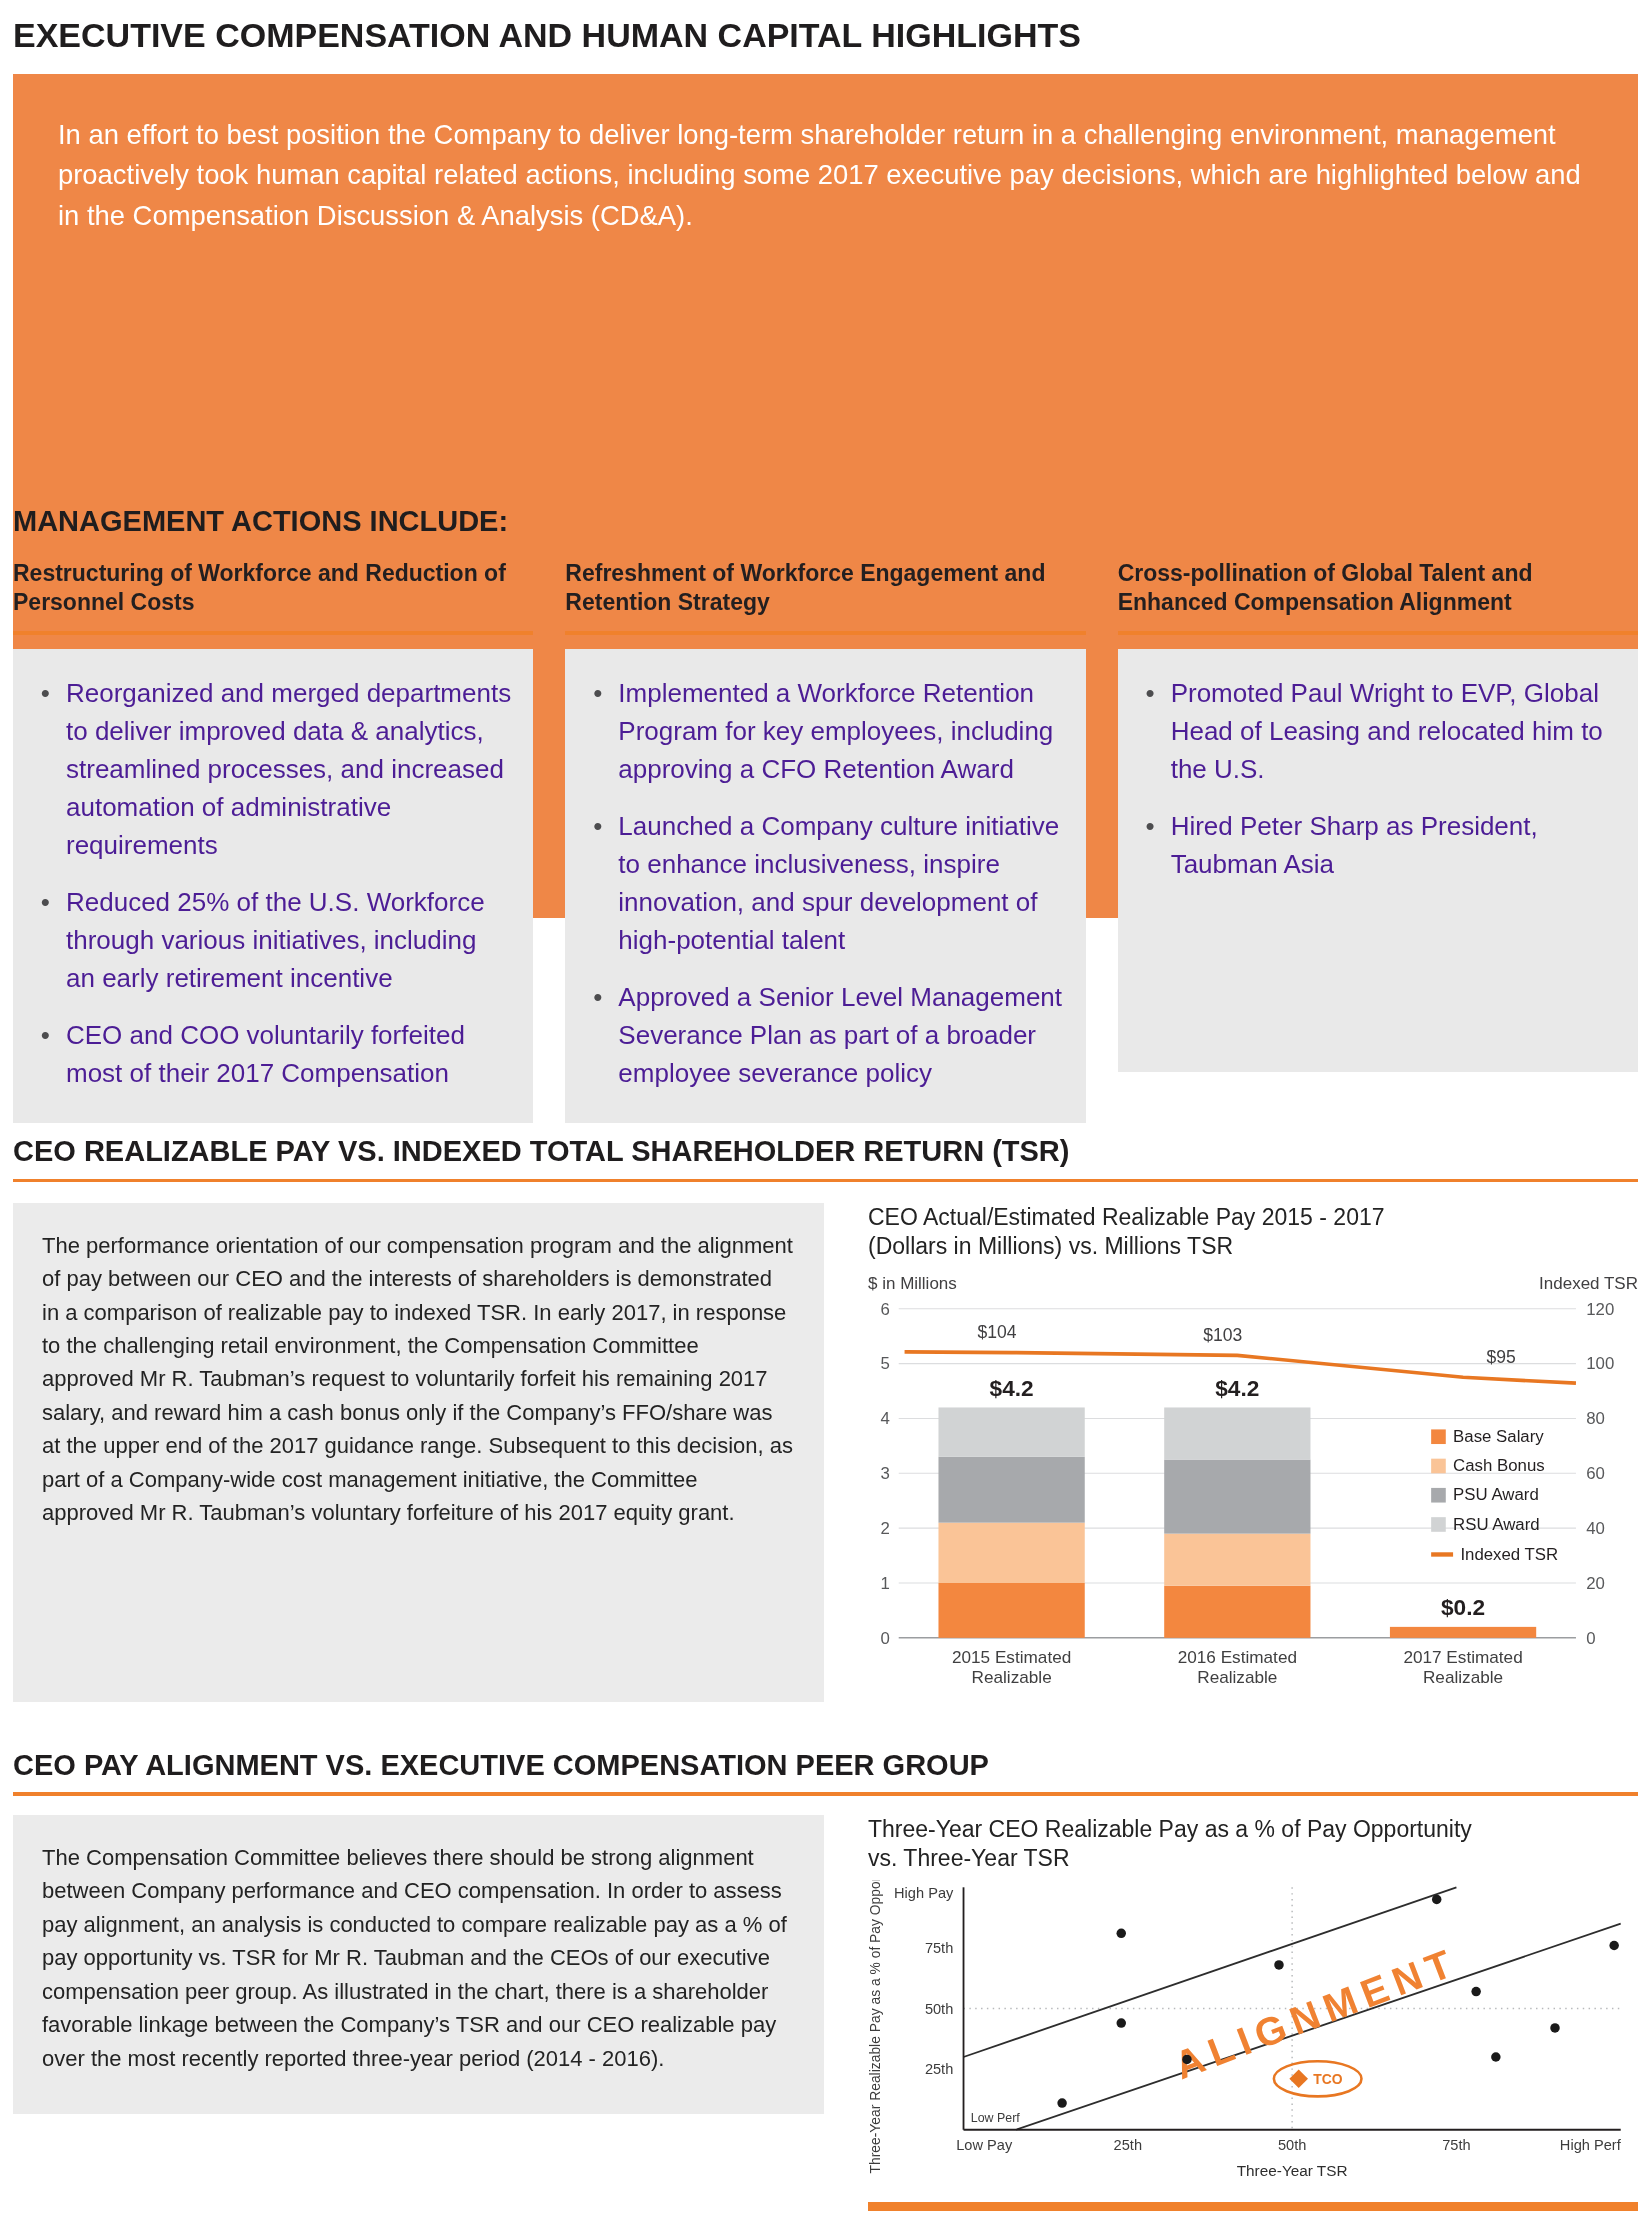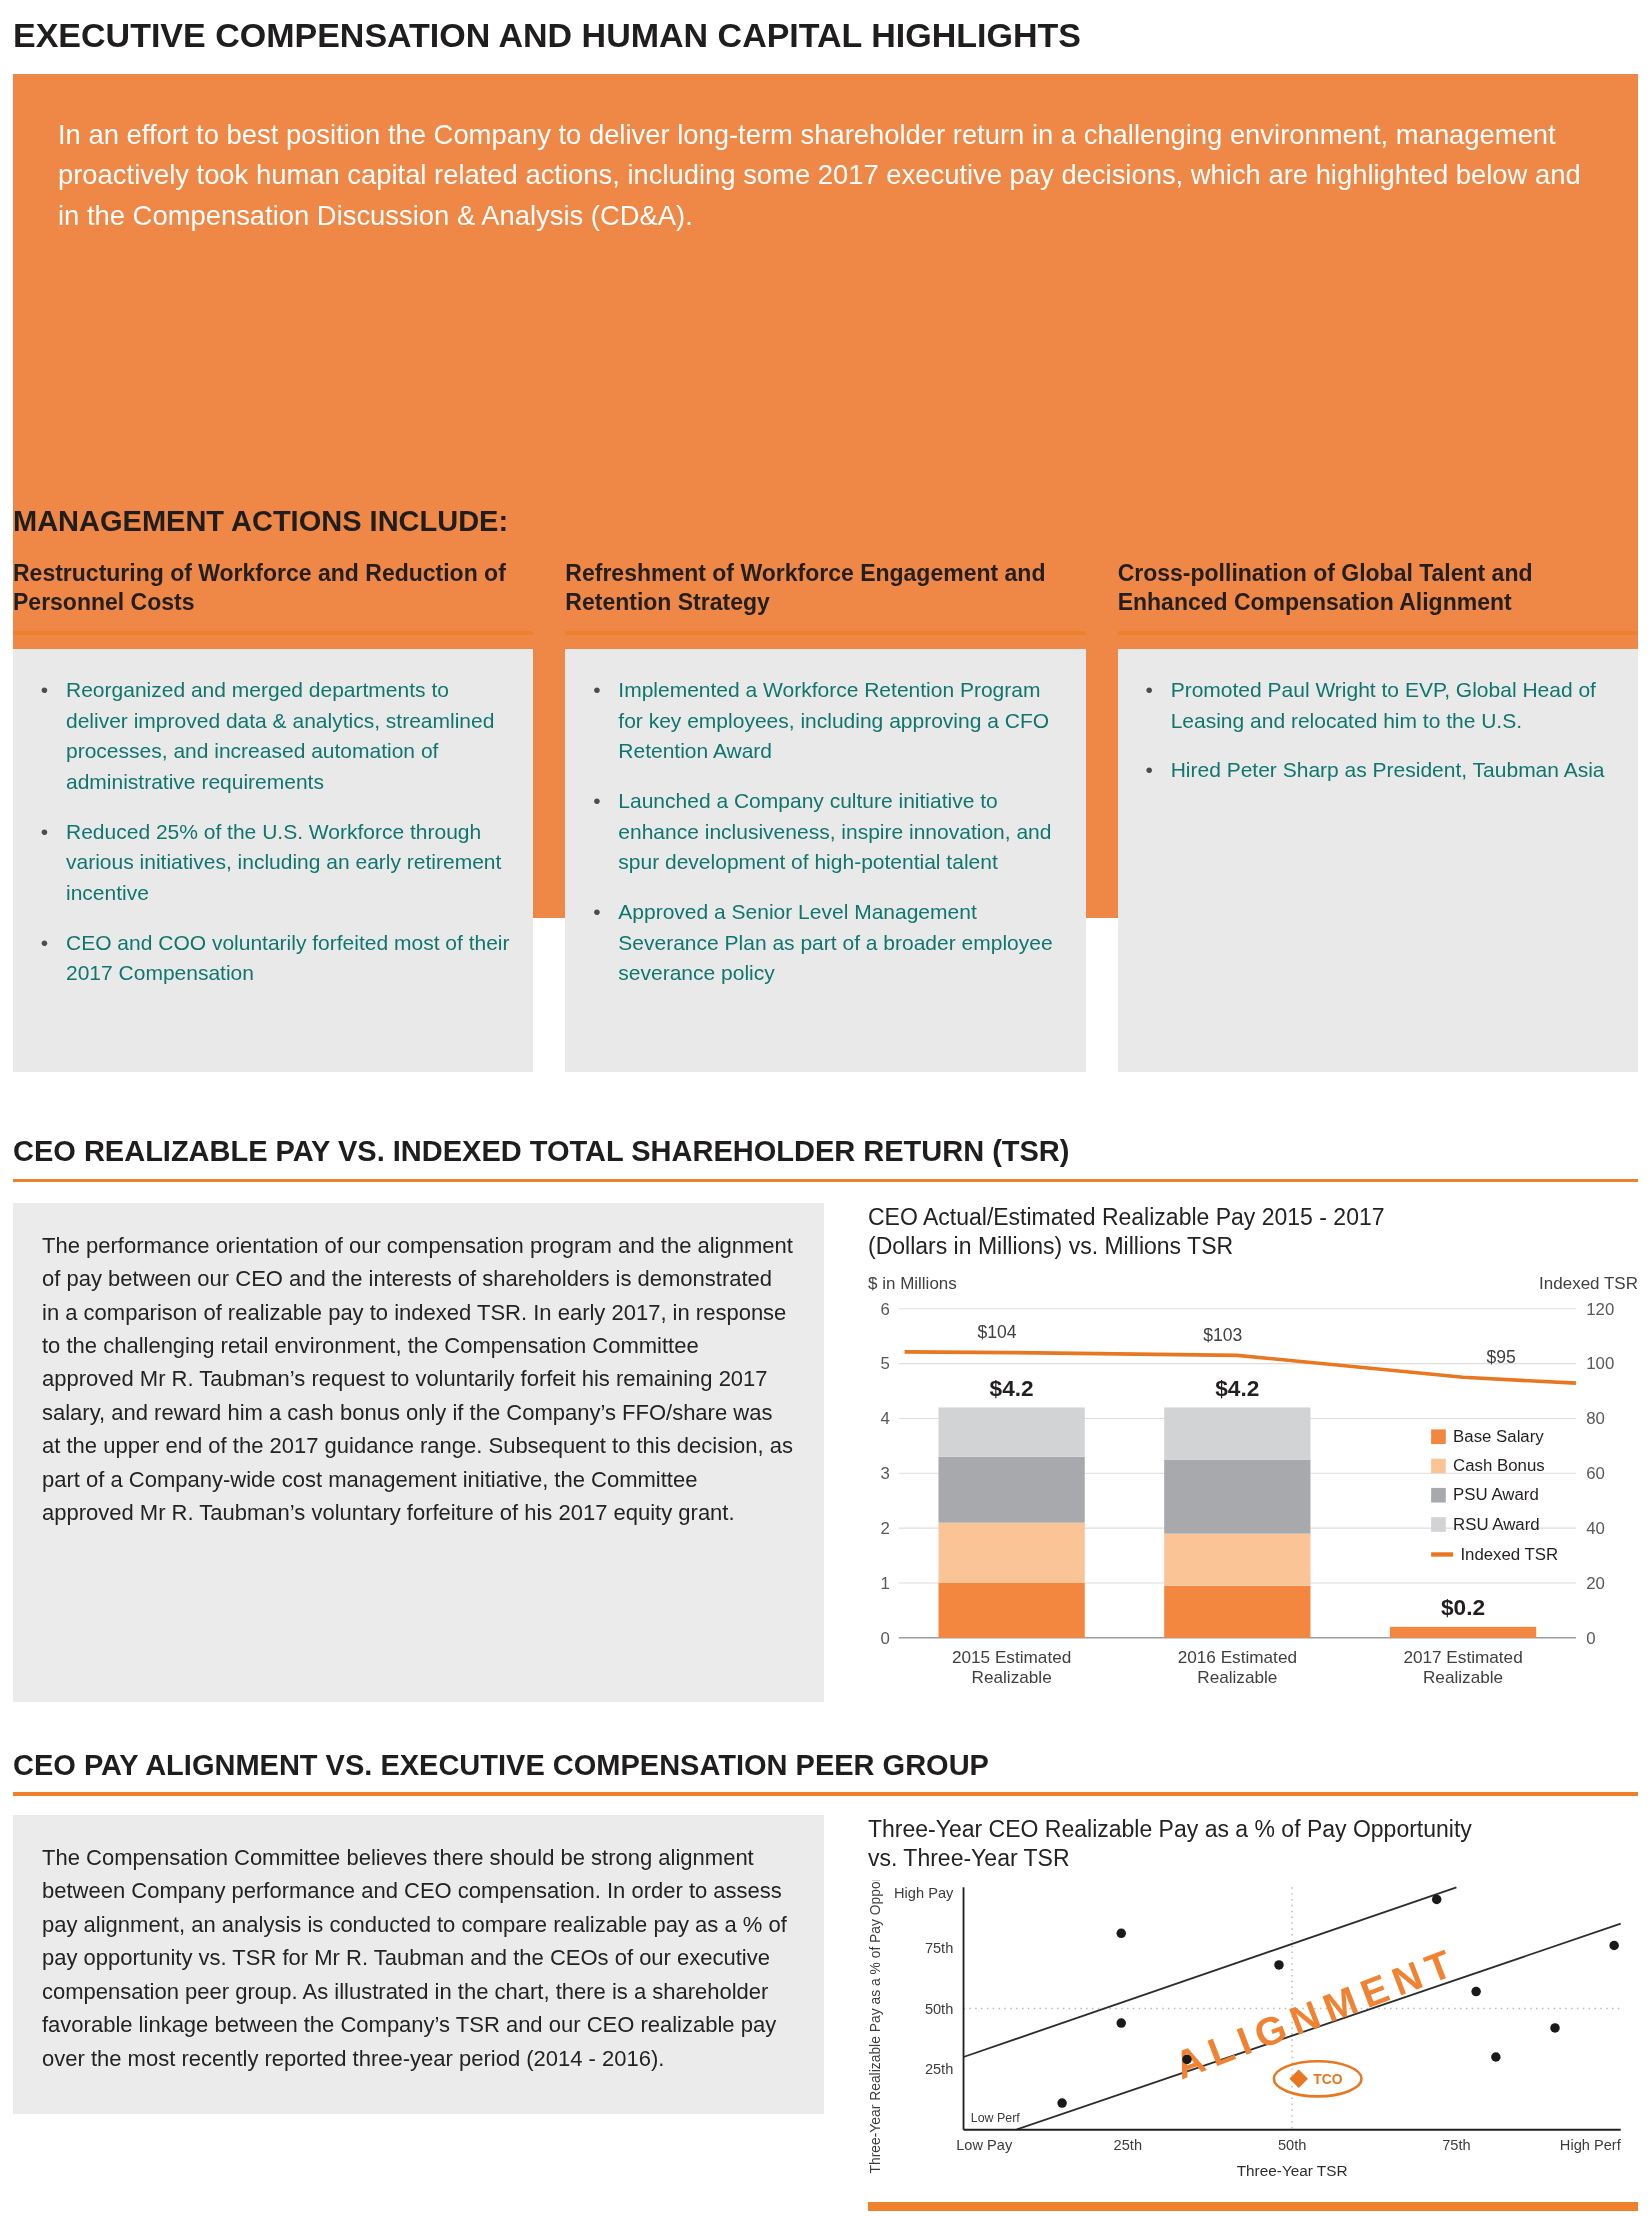--- a/index.html
+++ b/index.html
@@ -12,21 +12,21 @@
   .banner-text{flex:0 0 844px;box-sizing:border-box;background:#ef8747;color:#fff;padding:41px 45px 0;font-size:27.4px;line-height:1.47;}
   .banner-photo{flex:1;position:relative;background:#e3e7e9;overflow:hidden;}
   .banner-photo svg{display:block;width:100%;height:100%;}
   .photo-caption{position:absolute;right:0;bottom:37px;background:#0f172a;color:#fff;font-style:italic;font-size:22px;line-height:1.38;padding:8.8px 20.5px 10.2px 29px;text-align:right;}
   .mgmt-heading{margin-top:41px;}
   .cols{display:flex;gap:32px;margin-top:20.5px;height:513px;}
   .col{flex:1;display:flex;flex-direction:column;}
   .col h3{font-size:23px;line-height:1.27;font-weight:700;min-height:63px;color:#231f20;}
   .col-rule{height:3.7px;background:#f0812c;margin-top:8.8px;flex:0 0 auto;}
   .col-box{margin-top:14.6px;background:#e9e9e9;padding:26px 22px 11.7px;flex:1;box-sizing:border-box;}
-  .bullet{position:relative;padding-left:31px;margin-bottom:19px;font-size:21px;line-height:1.46;color:#0f766e;}
+  .bullet{position:relative;padding-left:31px;margin-bottom:19px;font-size:26px;line-height:1.46;color:#4c1d95;}
   .bullet::before{content:"\2022";position:absolute;left:5.8px;color:#4d4d4f;}
   .section-rule{height:3.7px;background:#f0812c;margin-top:10.2px;}
   .sec-b{margin-top:63px;}
   .sec-c{margin-top:47px;}
   .row{display:flex;}
   .rowB{margin-top:20.5px;}
   .rowC{margin-top:19px;}
   .textbox{width:811px;box-sizing:border-box;background:#ebebeb;padding:26px 29px;font-size:22px;line-height:1.52;color:#232323;}
   .textbox.b{height:499px;}
   .textbox.c{height:299px;}

